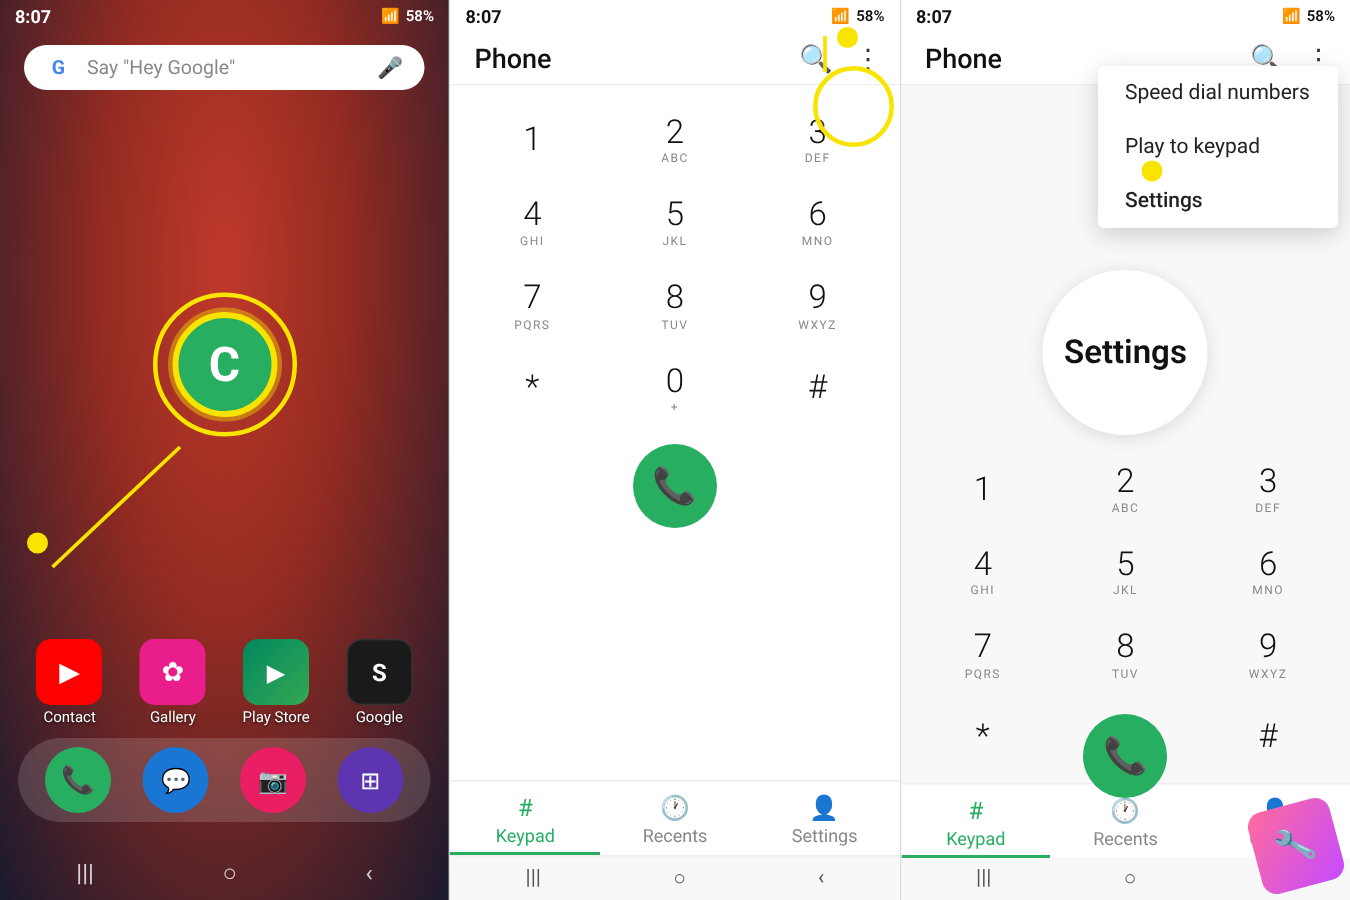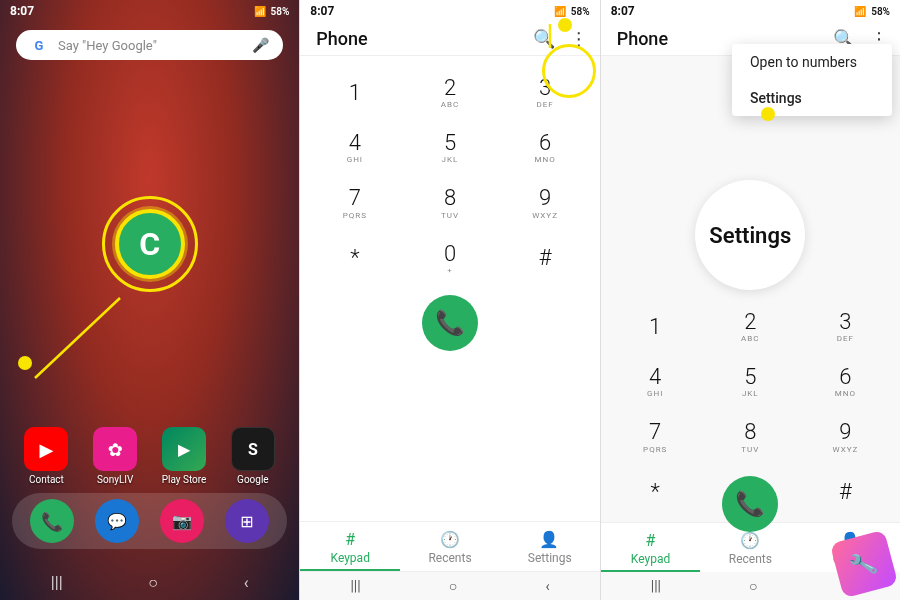--- a/index.html
+++ b/index.html
@@ -376,21 +376,21 @@
       <div class="app-icon">
         <div class="app-icon-img youtube-bg">
           <span style="color:#fff;font-size:18px;">▶</span>
         </div>
         <span class="app-icon-label">Contact</span>
       </div>
       <div class="app-icon">
         <div class="app-icon-img gallery-bg">
           <span style="color:#fff;font-size:18px;">✿</span>
         </div>
-        <span class="app-icon-label">SonyLIV</span>
+        <span class="app-icon-label">Gallery</span>
       </div>
       <div class="app-icon">
         <div class="app-icon-img playstore-bg">
           <span style="color:#fff;font-size:16px;">▶</span>
         </div>
         <span class="app-icon-label">Play Store</span>
       </div>
       <div class="app-icon">
         <div class="app-icon-img sonyliv-bg">
           <span style="color:#fff;font-size:16px;font-weight:700;">S</span>
@@ -543,21 +543,22 @@
 
   <div class="phone-header">
     <span class="phone-title">Phone</span>
     <div class="header-icons">
       <span class="header-icon">🔍</span>
       <span class="header-icon">⋮</span>
     </div>
   </div>
 
   <div class="dropdown-menu">
-    <div class="dropdown-item">Open to numbers</div>
+    <div class="dropdown-item">Speed dial numbers</div>
+    <div class="dropdown-item">Play to keypad</div>
     <div class="dropdown-item" style="font-weight:500;">Settings</div>
   </div>
 
   <div class="settings-dot"></div>
 
   <div class="settings-circle">
     <span>Settings</span>
   </div>
 
   <div style="position:absolute;top:300px;left:0;right:0;bottom:80px;overflow:hidden;z-index:5;">

